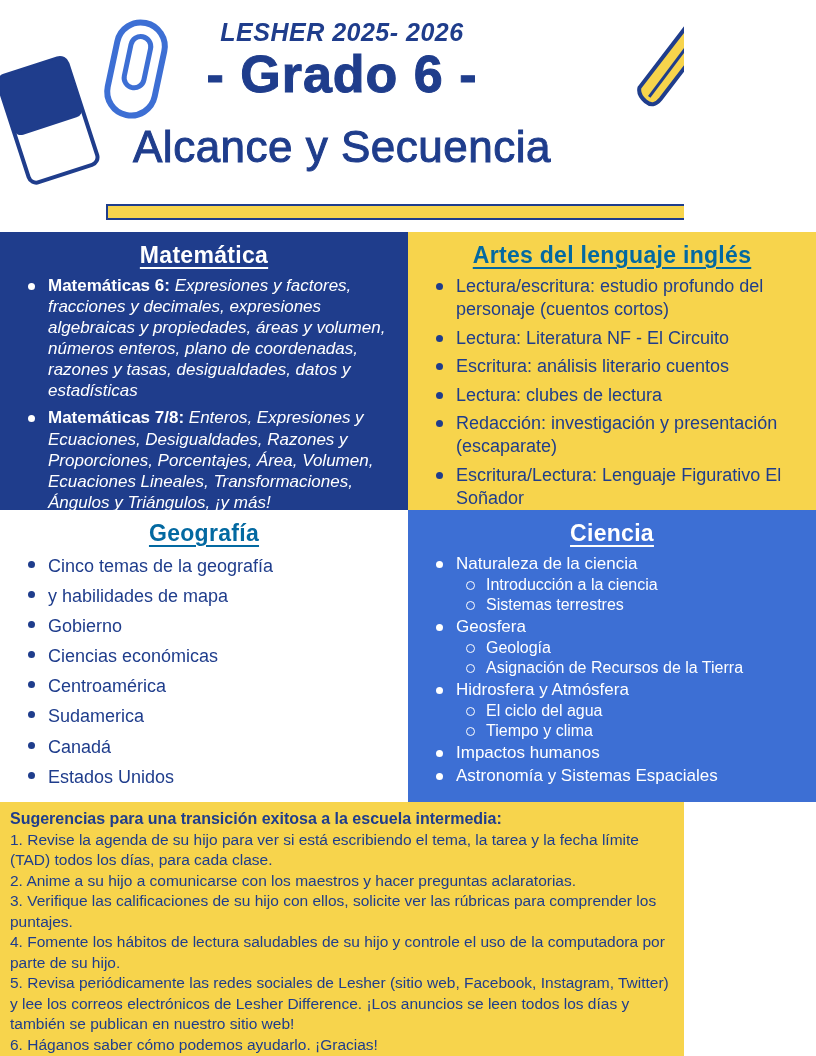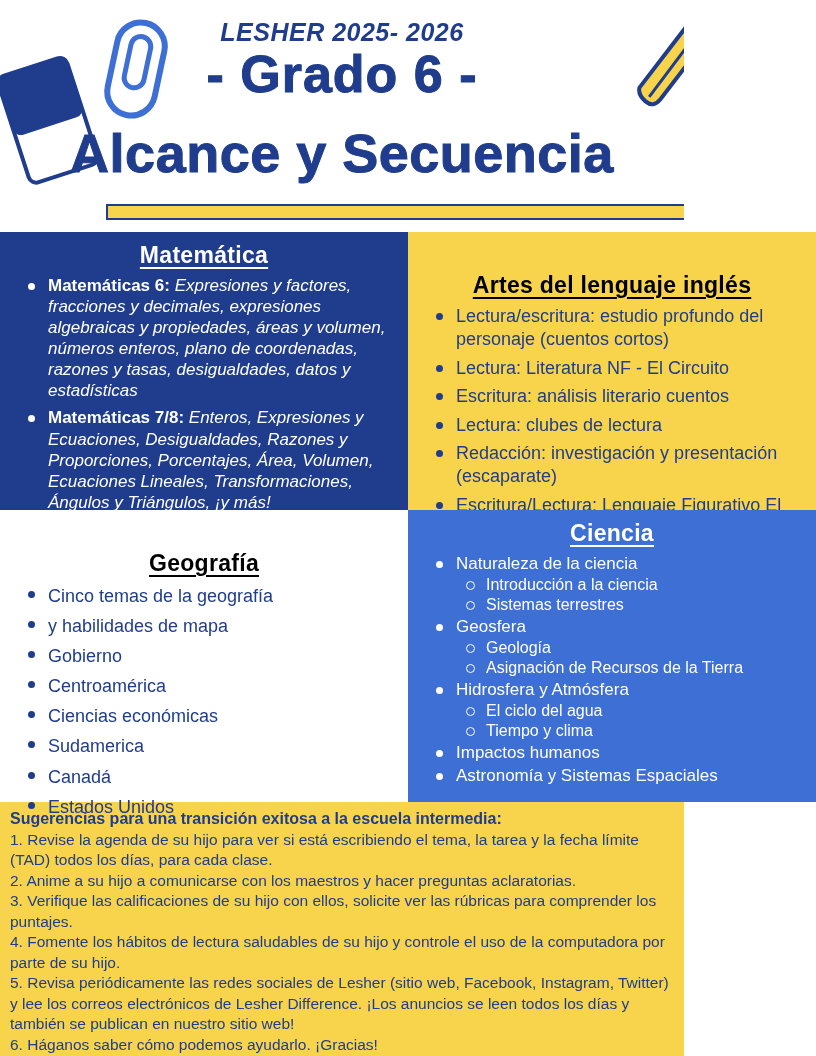--- a/index.html
+++ b/index.html
@@ -42,22 +42,22 @@
     font-size: 52px;
     color: #1f3d8c;
     letter-spacing: 1px;
     -webkit-text-stroke: 1px #1f3d8c;
   }
   .header-line2 {
     position: absolute;
     top: 122px; left: 0; right: 0;
     text-align: center;
     font-family: "Liberation Sans", sans-serif;
-    font-weight: bold;
-    font-size: 54px;
+    font-weight: normal;
+    font-size: 44px;
     color: #1f3d8c;
     letter-spacing: 0.5px;
     -webkit-text-stroke: 1px #1f3d8c;
   }
   .header-bar {
     position: absolute;
     left: 106px; top: 204px;
     width: 604px; height: 16px;
     background: #f7d44c;
     border: 2px solid #1f3d8c;
@@ -81,21 +81,21 @@
   .cell-title {
     text-align: center;
     font-weight: bold;
     font-size: 23px;
     text-decoration: underline;
     text-underline-offset: 4px;
     margin-bottom: 6px;
     letter-spacing: 0.3px;
   }
   .cell-math .cell-title, .cell-sci .cell-title { color: #ffffff; }
-  .cell-ela .cell-title, .cell-geo .cell-title { color: #000000; margin-top: 30px; }
+  .cell-ela .cell-title, .cell-geo .cell-title { color: #0369a1; }
 
   ul.lvl1 { list-style: none; margin: 0; padding: 0; }
   ul.lvl1 > li {
     position: relative;
     padding-left: 34px;
     margin-bottom: 2px;
     font-size: 17px;
     line-height: 1.28;
   }
   ul.lvl1 > li::before {
@@ -208,22 +208,22 @@
         <li>Escritura/Lectura: Lenguaje Figurativo El Soñador</li>
       </ul>
     </div>
 
     <div class="cell cell-geo">
       <div class="cell-title">Geografía</div>
       <ul class="lvl1">
         <li>Cinco temas de la geografía</li>
         <li>y habilidades de mapa</li>
         <li>Gobierno</li>
+        <li>Ciencias económicas</li>
         <li>Centroamérica</li>
-        <li>Ciencias económicas</li>
         <li>Sudamerica</li>
         <li>Canadá</li>
         <li>Estados Unidos</li>
       </ul>
     </div>
 
     <div class="cell cell-sci">
       <div class="cell-title">Ciencia</div>
       <ul class="lvl1">
         <li>

